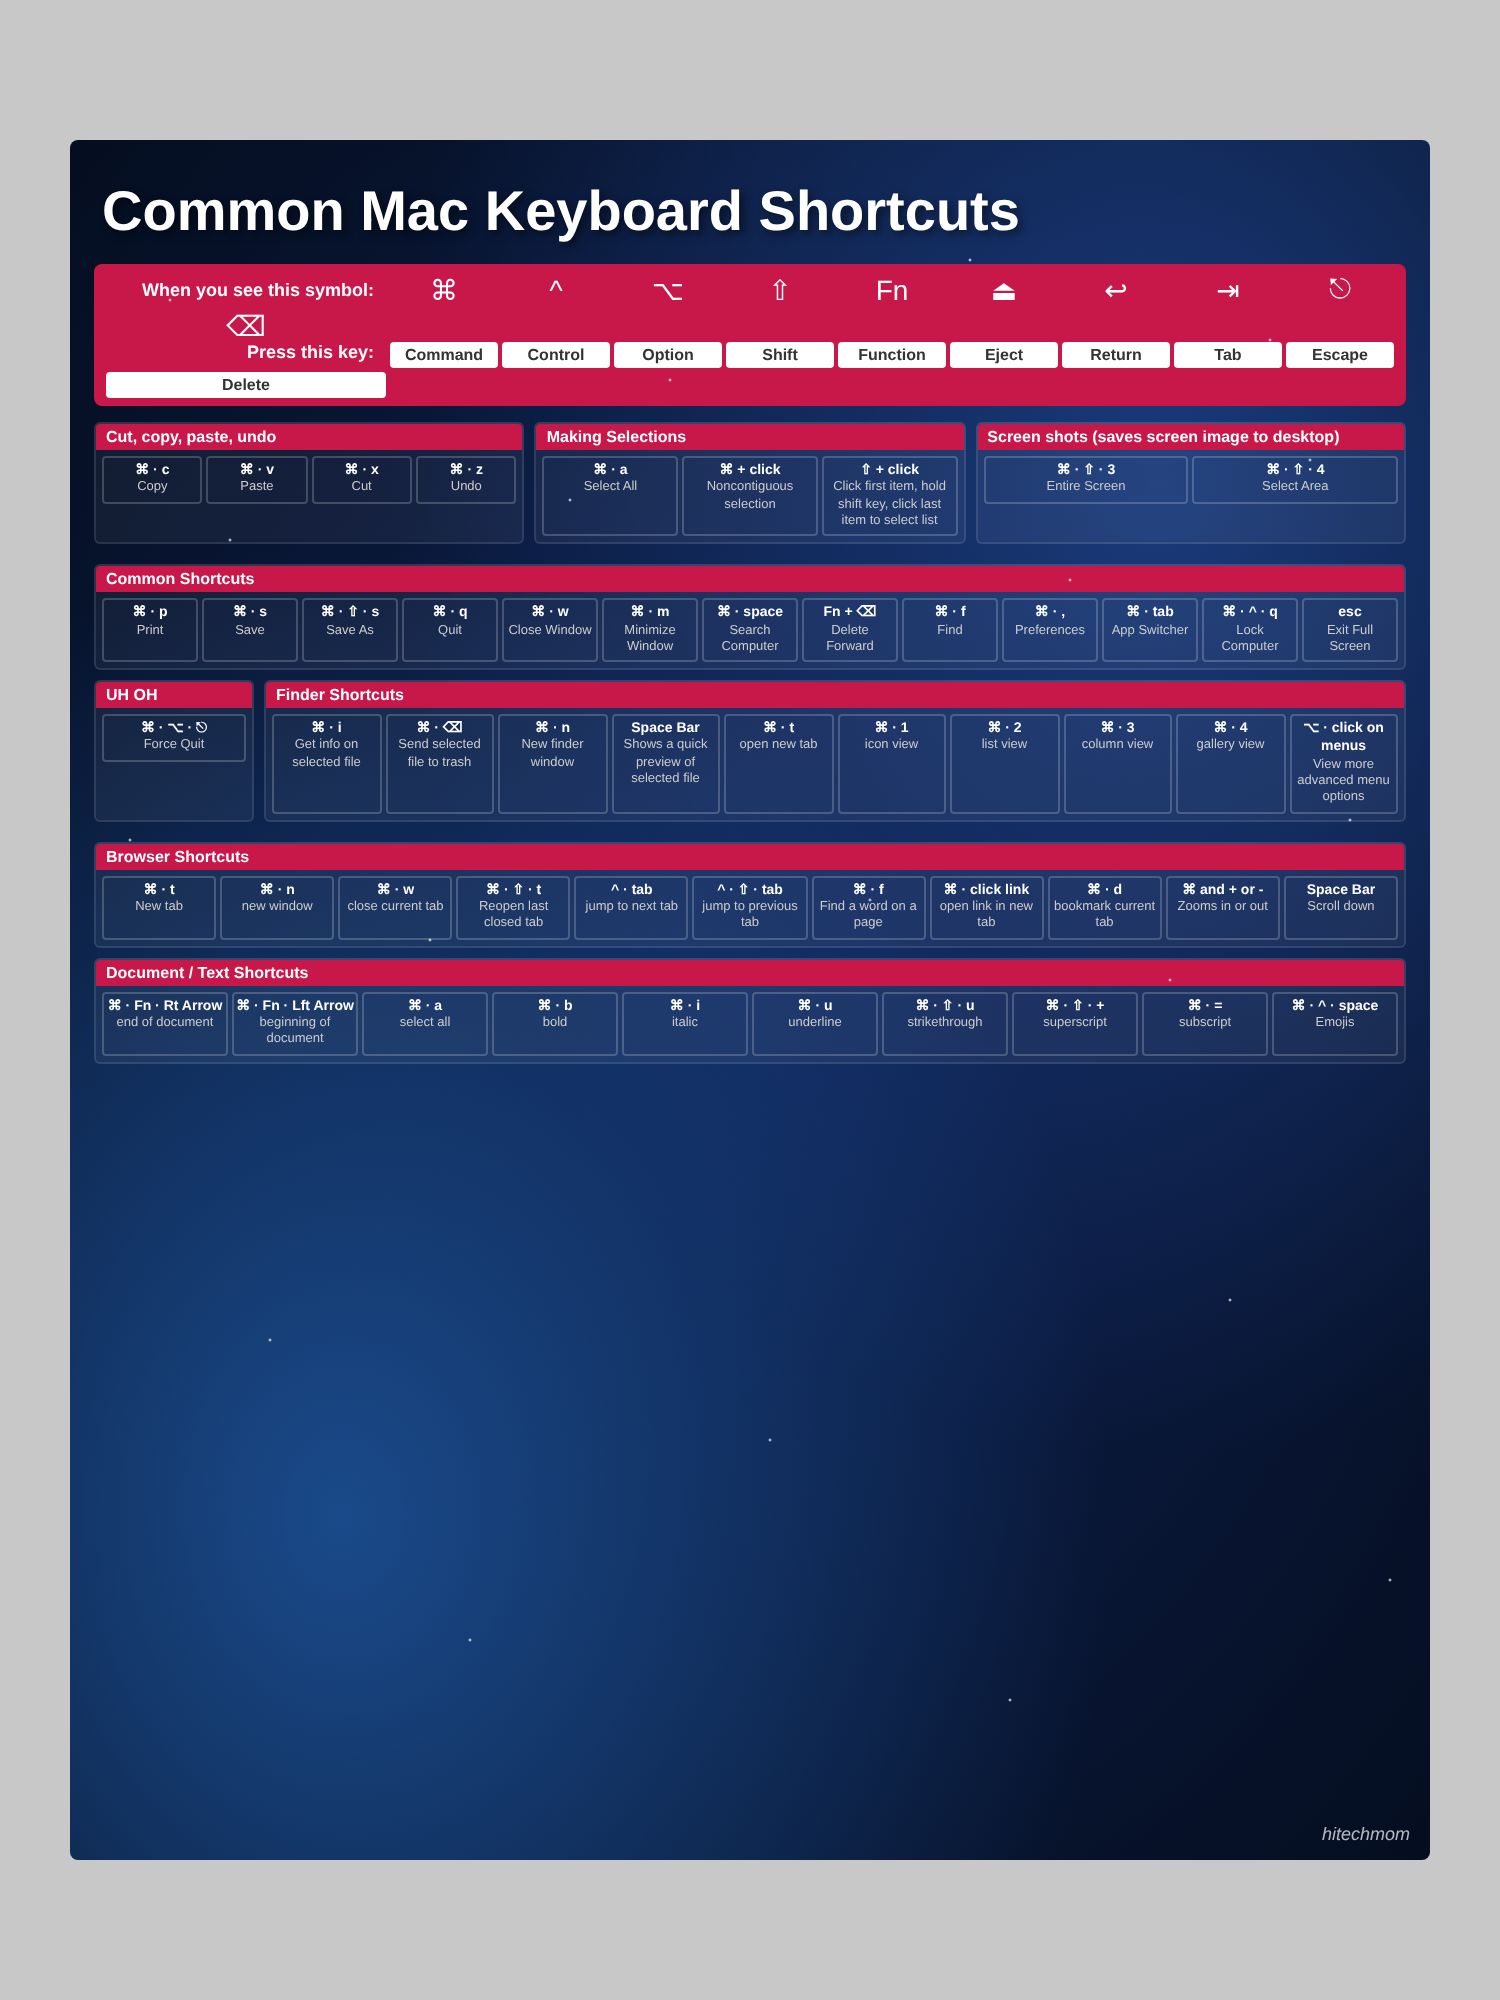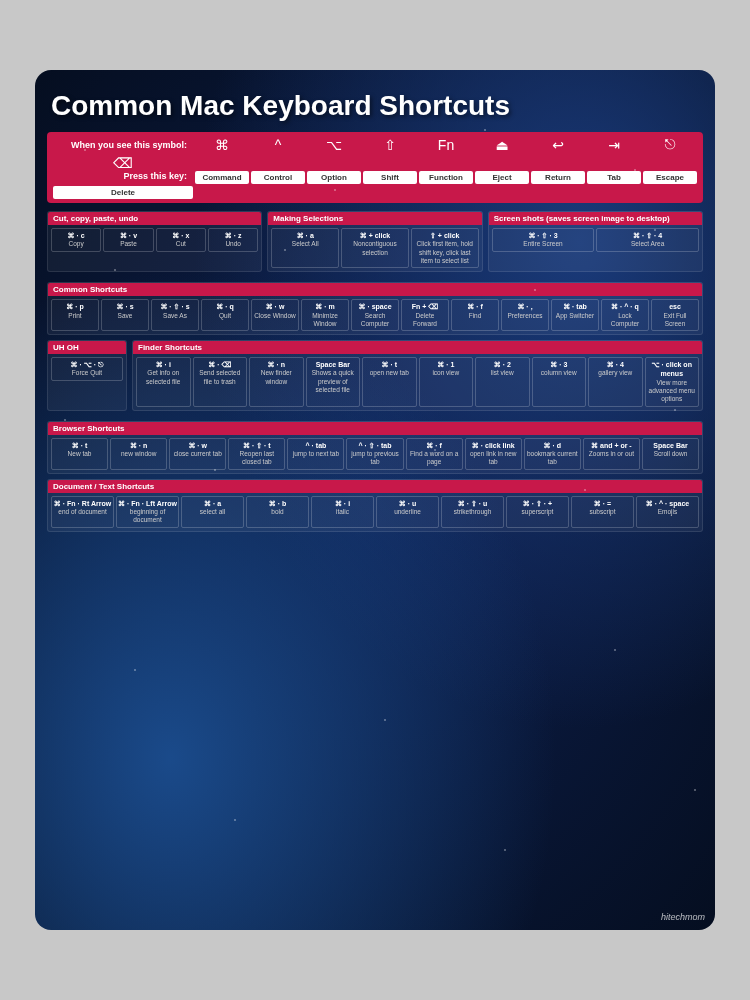--- a/index.html
+++ b/index.html
@@ -12,21 +12,21 @@
       justify-content: center;
       font-family: Arial, Helvetica, sans-serif;
     }
     .poster {
       width: 680px;
       height: 860px;
       background: #0a1a3a;
       background-image: radial-gradient(ellipse at 20% 80%, #1a4a8a 0%, transparent 50%),
                         radial-gradient(ellipse at 80% 20%, #1a3a7a 0%, transparent 50%),
                         radial-gradient(ellipse at 50% 50%, #0d2050 0%, #050e20 100%);
-      border-radius: 16px;
+      border-radius: 4px;
       padding: 12px;
       position: relative;
       overflow: hidden;
     }
     .stars {
       position: absolute;
       top: 0; left: 0; right: 0; bottom: 0;
       background-image:
         radial-gradient(1px 1px at 50px 80px, white, transparent),
         radial-gradient(1px 1px at 150px 40px, white, transparent),

